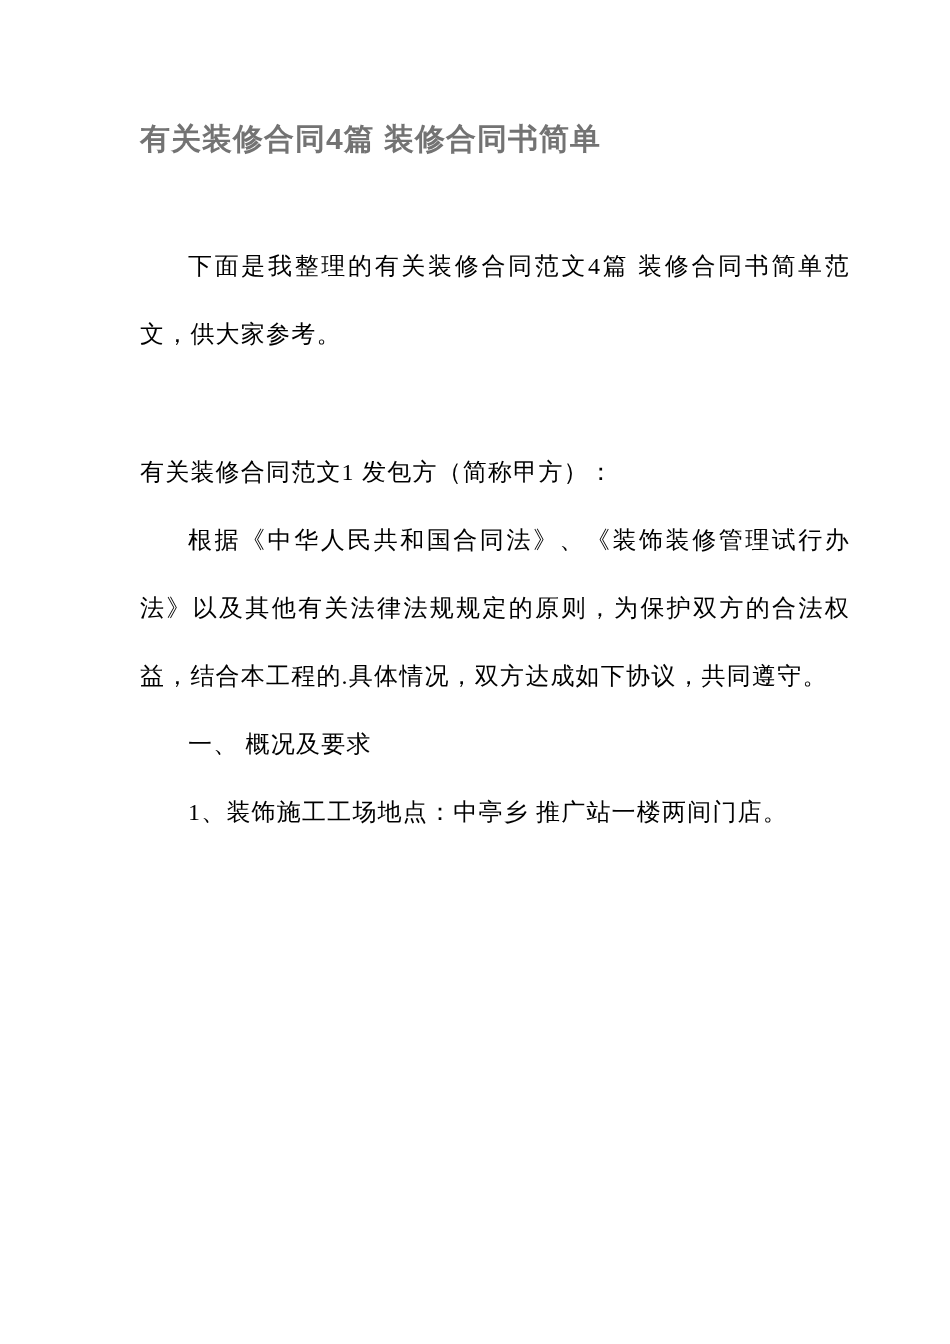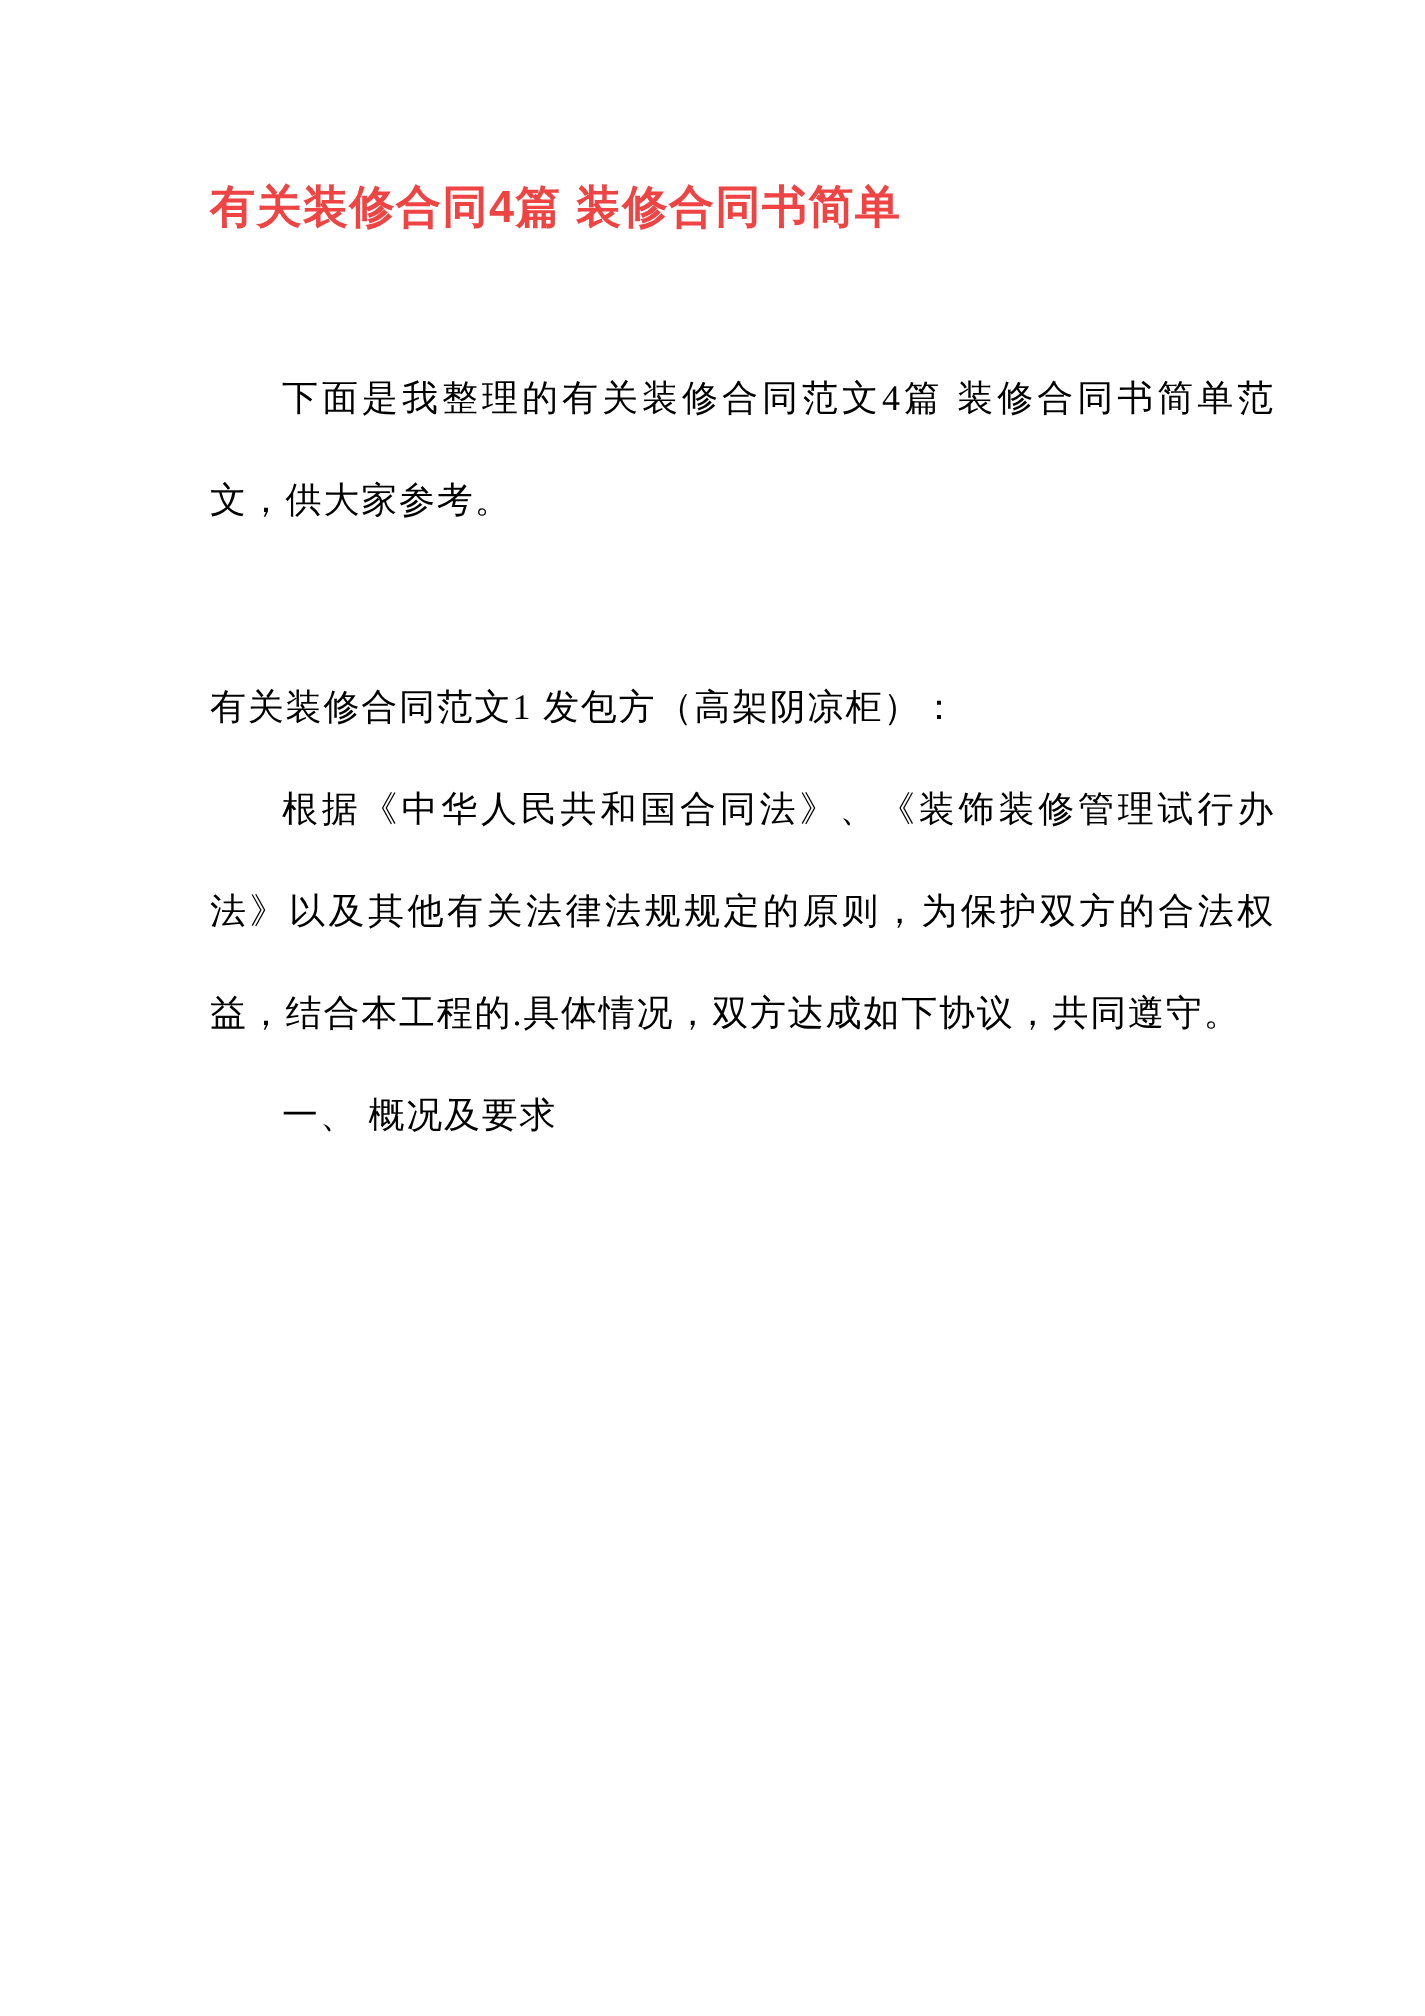--- a/index.html
+++ b/index.html
@@ -16,21 +16,21 @@
     overflow: hidden;
   }
   .page {
     width: 950px;
     height: 1344px;
     box-sizing: border-box;
     padding: 118px 100px 40px 140px;
     position: relative;
   }
   .doc-title {
-    color: #ef4444;
+    color: #737373;
     font-family: "Liberation Sans", "DejaVu Sans", sans-serif;
     font-weight: bold;
     font-size: 30px;
     letter-spacing: 1px;
     line-height: 1.4;
     margin: 0 0 0 0;
     white-space: nowrap;
   }
   .spacer-1 { height: 72px; }
   .spacer-2 { height: 70px; }
@@ -51,22 +51,23 @@
 <div class="page">
 
   <h1 class="doc-title">有关装修合同4篇 装修合同书简单</h1>
 
   <div class="spacer-1"></div>
 
   <p class="para indent">下面是我整理的有关装修合同范文4篇 装修合同书简单范文，供大家参考。</p>
 
   <div class="spacer-2"></div>
 
-  <p class="para noindent">有关装修合同范文1     发包方（高架阴凉柜）：</p>
+  <p class="para noindent">有关装修合同范文1     发包方（简称甲方）：</p>
 
 
   <p class="para indent">根据《中华人民共和国合同法》、《装饰装修管理试行办法》以及其他有关法律法规规定的原则，为保护双方的合法权益，结合本工程的.具体情况，双方达成如下协议，共同遵守。</p>
 
   <p class="para indent">一、 概况及要求</p>
 
+  <p class="para indent">1、装饰施工工场地点：中亭乡 推广站一楼两间门店。</p>
 
 
 </div>
 
 </body></html>

